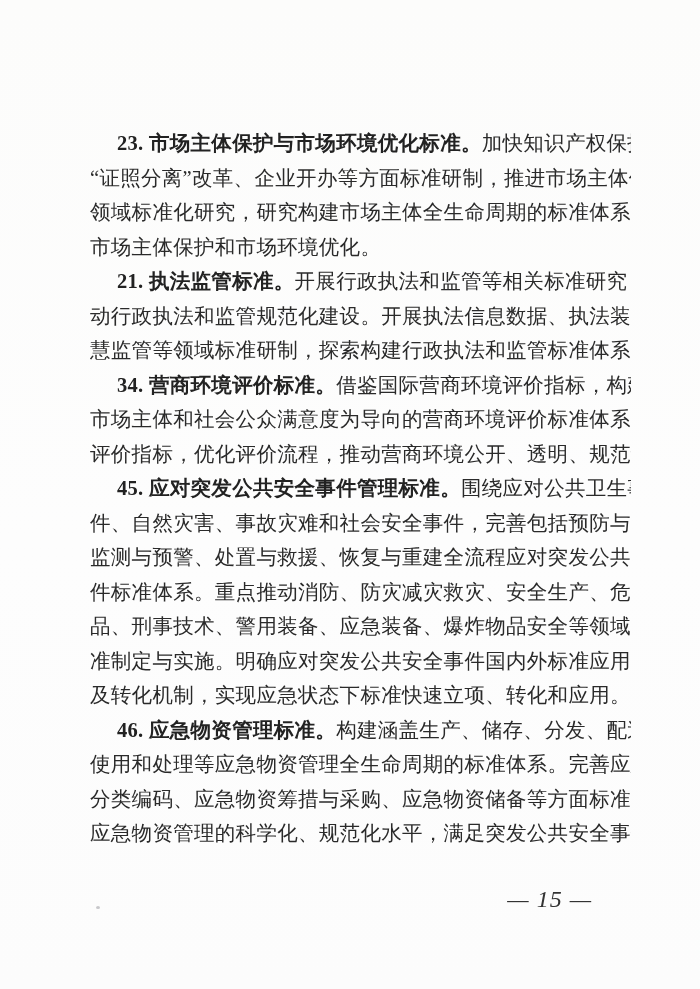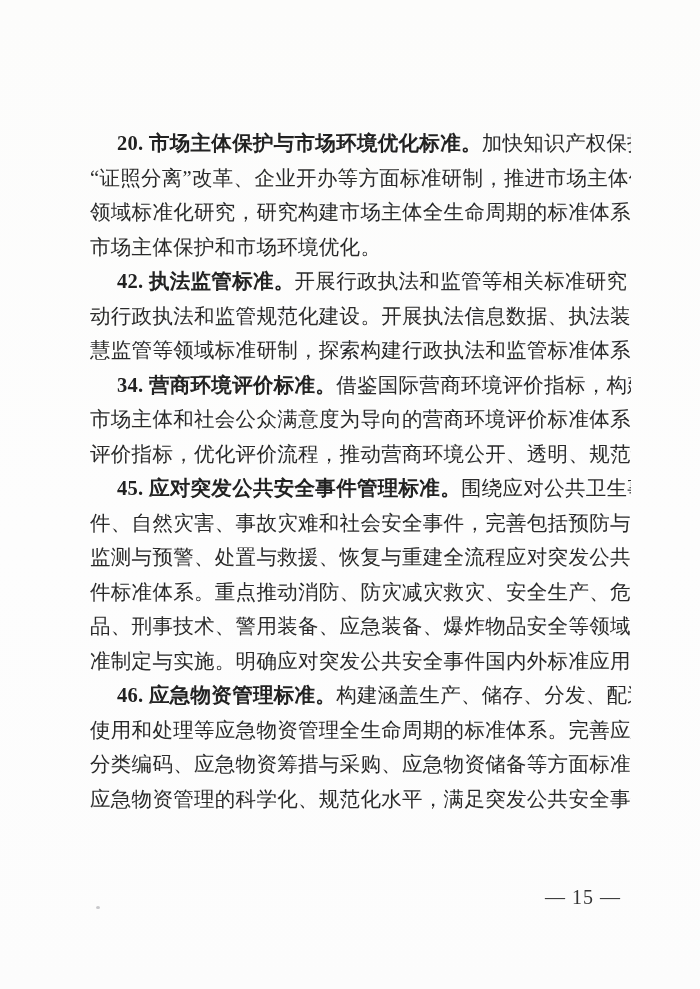--- a/index.html
+++ b/index.html
@@ -47,69 +47,71 @@
     height: 34.5px;
     text-indent: 27px;
     font-weight: bold;
     color: #222222;
     text-align: left;
     text-align-last: left;
   }
   .footer {
     position: absolute;
     top: 886px;
-    right: 79px;
-    font-size: 20px;
+    right: 108px;
+    font-size: 24px;
     color: #333333;
     letter-spacing: 1px;
+    font-style: italic;
   }
   .artifact-dot {
     position: absolute;
     left: 96px;
     top: 906px;
     width: 4px;
     height: 3px;
     background: #b5b5ba;
     border-radius: 50%;
     opacity: 0.75;
   }
 </style>
 </head>
 <body>
 
 <div class="page">
   <div class="textblock">
 
     <div class="para">
-      <div class="line first"><span class="lead">20. 市场主体保护与市场环境优化标准。</span><span>加快知识产权保护、</span></div>
+      <div class="line first"><span class="lead">23. 市场主体保护与市场环境优化标准。</span><span>加快知识产权保护、</span></div>
       <div class="line">“证照分离”改革、企业开办等方面标准研制，推进市场主体保护</div>
       <div class="line">领域标准化研究，研究构建市场主体全生命周期的标准体系，支撑</div>
       <div class="line end">市场主体保护和市场环境优化。</div>
     </div>
 
     <div class="para">
-      <div class="line first"><span class="lead">42. 执法监管标准。</span><span>开展行政执法和监管等相关标准研究，推</span></div>
+      <div class="line first"><span class="lead">21. 执法监管标准。</span><span>开展行政执法和监管等相关标准研究，推</span></div>
       <div class="line">动行政执法和监管规范化建设。开展执法信息数据、执法装备、智</div>
       <div class="line end">慧监管等领域标准研制，探索构建行政执法和监管标准体系。</div>
     </div>
 
     <div class="para">
       <div class="line first"><span class="lead">34. 营商环境评价标准。</span><span>借鉴国际营商环境评价指标，构建以</span></div>
       <div class="line">市场主体和社会公众满意度为导向的营商环境评价标准体系，完善</div>
       <div class="line end">评价指标，优化评价流程，推动营商环境公开、透明、规范评价。</div>
     </div>
 
 
     <div class="para">
       <div class="line first"><span class="lead">45. 应对突发公共安全事件管理标准。</span><span>围绕应对公共卫生事</span></div>
       <div class="line">件、自然灾害、事故灾难和社会安全事件，完善包括预防与准备、</div>
       <div class="line">监测与预警、处置与救援、恢复与重建全流程应对突发公共安全事</div>
       <div class="line">件标准体系。重点推动消防、防灾减灾救灾、安全生产、危险化学</div>
       <div class="line">品、刑事技术、警用装备、应急装备、爆炸物品安全等领域管理标</div>
       <div class="line">准制定与实施。明确应对突发公共安全事件国内外标准应用的联动</div>
+      <div class="line end">及转化机制，实现应急状态下标准快速立项、转化和应用。</div>
     </div>
 
     <div class="para">
       <div class="line first"><span class="lead">46. 应急物资管理标准。</span><span>构建涵盖生产、储存、分发、配送、</span></div>
       <div class="line">使用和处理等应急物资管理全生命周期的标准体系。完善应急物资</div>
       <div class="line">分类编码、应急物资筹措与采购、应急物资储备等方面标准，提高</div>
       <div class="line">应急物资管理的科学化、规范化水平，满足突发公共安全事件应急</div>
     </div>
 
   </div>

